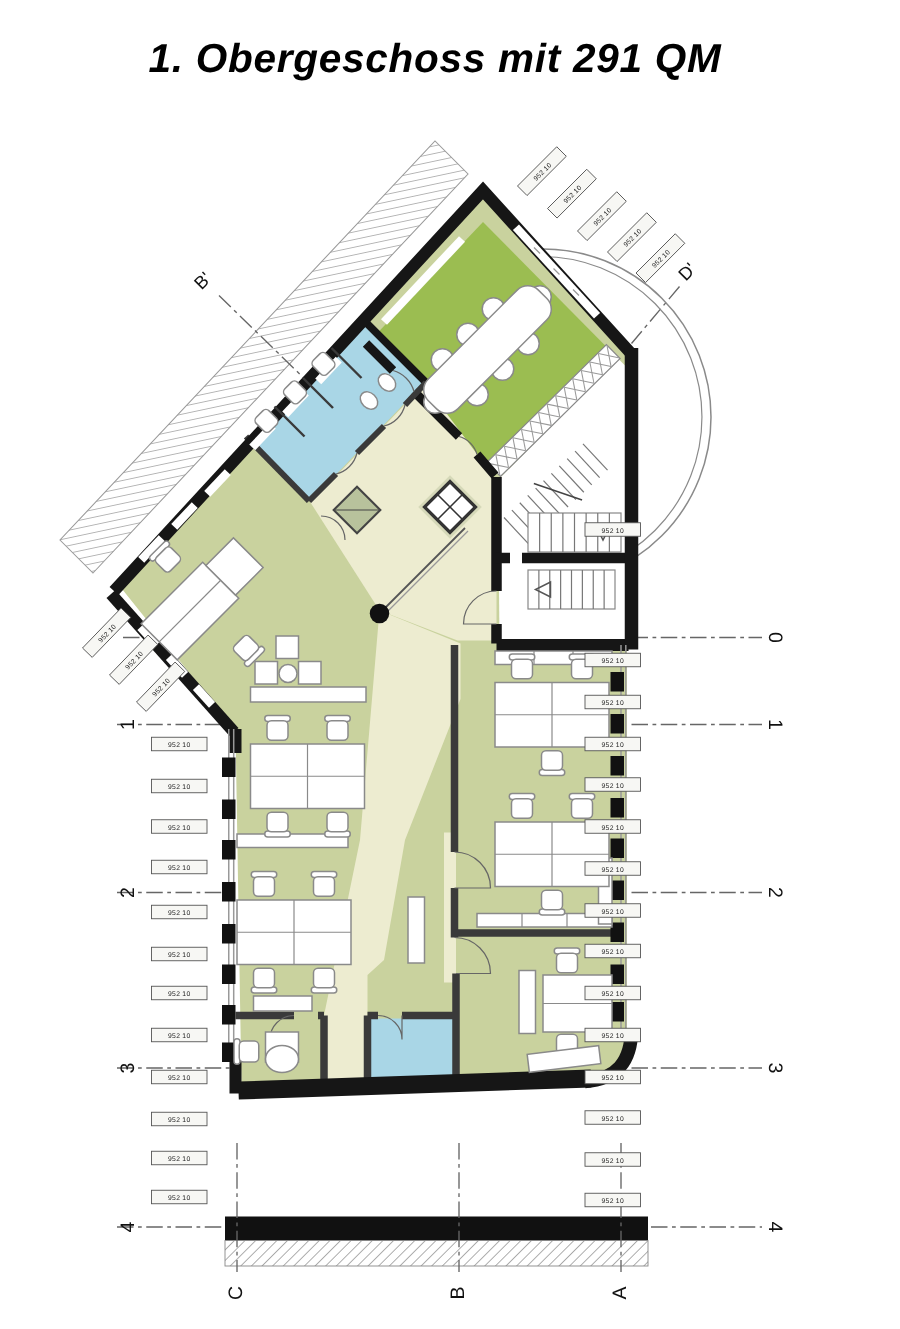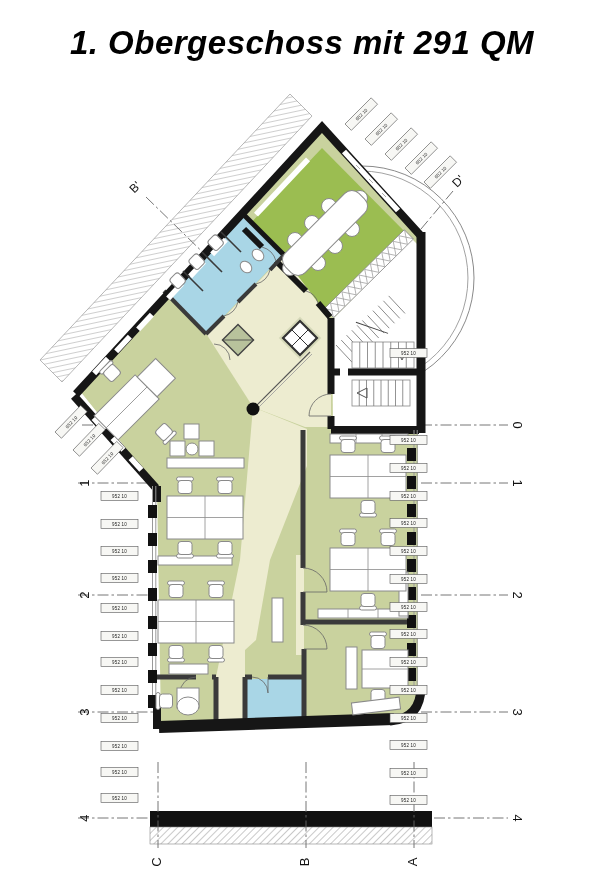--- a/index.html
+++ b/index.html
@@ -1,19 +1,19 @@
 <!DOCTYPE html>
 <html><head>
 <meta charset="utf-8">
 <style>
   html,body{margin:0;padding:0;background:#fff;}
   .page{position:relative;width:600px;height:886px;background:#fff;overflow:hidden;
         font-family:"Liberation Sans",sans-serif;}
   .title{position:absolute;top:24px;left:0;width:580px;text-align:center;
-         font-size:33px;font-weight:bold;font-style:italic;color:#000;letter-spacing:.5px;margin-left:12px;}
+         font-size:27px;font-weight:bold;font-style:italic;color:#000;letter-spacing:.5px;}
   svg text{font-family:"Liberation Sans",sans-serif;}
   .gl{stroke:#666;stroke-width:.9;stroke-dasharray:11 3 2.5 3;fill:none;}
   .wall{stroke:#161616;fill:none;}
   .wall2{stroke:#3a3a3a;fill:none;}
   .furn{fill:#fff;stroke:#8a8a8a;stroke-width:1;}
   .thin{stroke:#8a8a8a;stroke-width:.8;fill:none;}
   .door{stroke:#666;stroke-width:.8;fill:none;}
   .glass{stroke:#999;stroke-width:1;fill:none;}
   .gridnum{font-size:13px;fill:#111;}
   .secmark{font-size:12px;fill:#111;}

